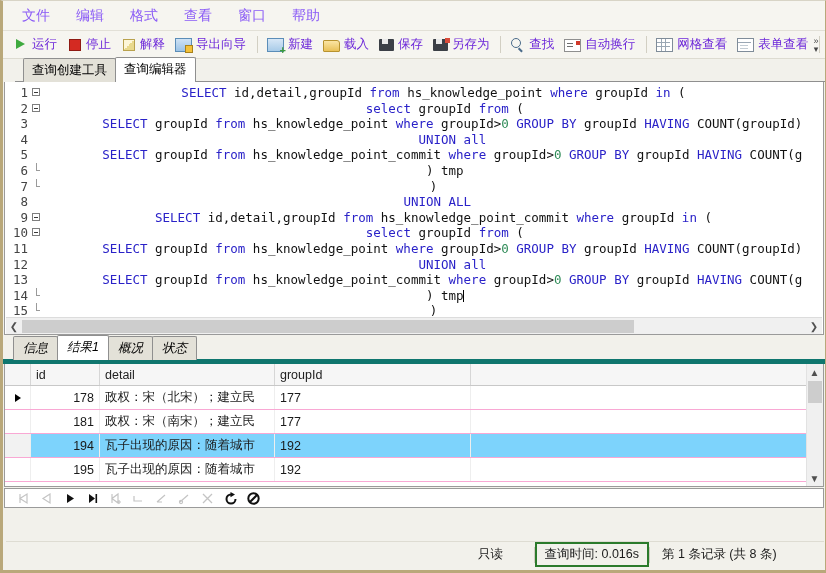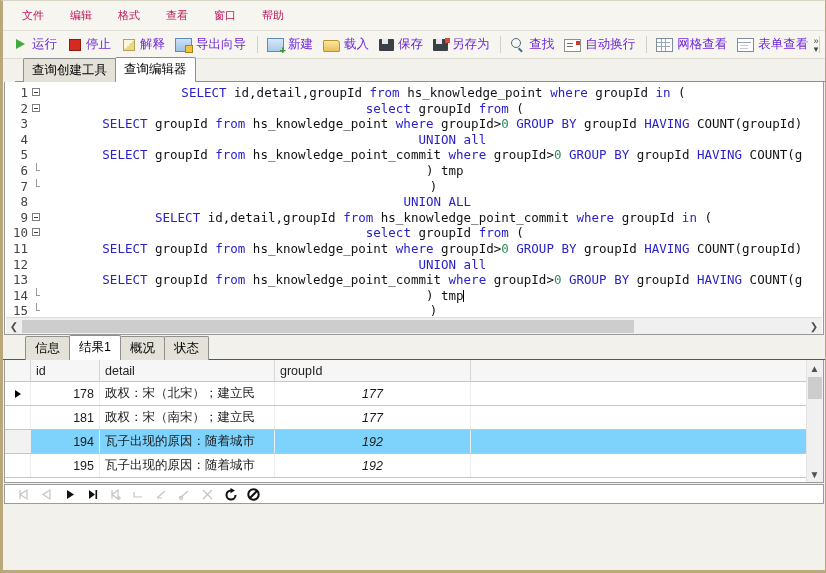--- a/index.html
+++ b/index.html
@@ -30,22 +30,22 @@
   .menubar {
     height: 29px;
     display: flex;
     align-items: center;
     padding-left: 6px;
     background: #f6f5f0;
     border-bottom: 1px solid #e2e0d7;
   }
   .menuitem {
     padding: 3px 13px;
-    font-size: 11px;
-    color: #be185d;
+    font-size: 14px;
+    color: #8b5cf6;
     cursor: default;
     white-space: nowrap;
   }
 
   
   .toolbar {
     height: 27px;
     display: flex;
     align-items: center;
     padding-left: 6px;
@@ -324,24 +324,25 @@
     position: absolute; left: 0; top: 1px;
     width: 78%; height: 13px;
     background: #cdcdcd;
   }
 
   
   .restabs {
     height: 22px;
     display: flex;
     align-items: flex-end;
-    padding-left: 22px;
+    padding-left: 10px;
     background: #f2f1eb;
-    border-bottom: 1px solid #0f766e;
+    border-bottom: 5px solid #0f766e;
     margin-top: 2px;
+    font-style: italic;
   }
   .rtab {
     padding: 3px 9px 3px 9px;
     font-size: 12.5px;
     border: 1px solid #8f8f8f;
     border-bottom: none;
     background: #e3e1d8;
     margin-right: -1px;
     cursor: default;
     position: relative;
@@ -401,21 +402,21 @@
     content: "";
     display: inline-block;
     border-left: 6px solid #000;
     border-top: 4px solid transparent;
     border-bottom: 4px solid transparent;
   }
   .col-id { width: 58px; text-align: right; }
   td.col-id { text-align: right; }
   .col-detail { width: 164px; }
   .col-group { width: 185px; text-align: left; }
-  td.col-group { text-align: center; padding-right: 8px; font-style: italic; }
+  td.col-group { text-align: left; padding-right: 8px; }
   .col-rest { width: auto; border-right: none !important; }
   tr.alt td { background: #7dd3fc; }
   tr.alt td.col-marker { background: #f2f2f2; }
 
   .vscroll {
     width: 16px; flex: 0 0 16px;
     background: #f0f0f0;
     border-left: 1px solid #e2e2e2;
     position: relative;
   }
@@ -677,14 +678,22 @@
         </svg>
       </div>
       <div class="nav-ico">
         <svg width="13" height="13" viewBox="0 0 13 13">
           <circle cx="6.5" cy="6.5" r="5.2" fill="none" stroke="#111111" stroke-width="2"></circle>
           <path d="M3 10 L10 3" stroke="#111111" stroke-width="2"></path>
         </svg>
       </div>
     </div>
 
+  <div class="statusbar">
+    <div class="st-spacer"></div>
+    <div class="st-cell st-readonly">只读</div>
+    <div class="st-sep"></div>
+    <div class="st-cell st-time">查询时间: 0.016s</div>
+    <div class="st-sep"></div>
+    <div class="st-cell st-records">第 1 条记录 (共 8 条)</div>
+  </div>
 
 </div>
 
 </body></html>

